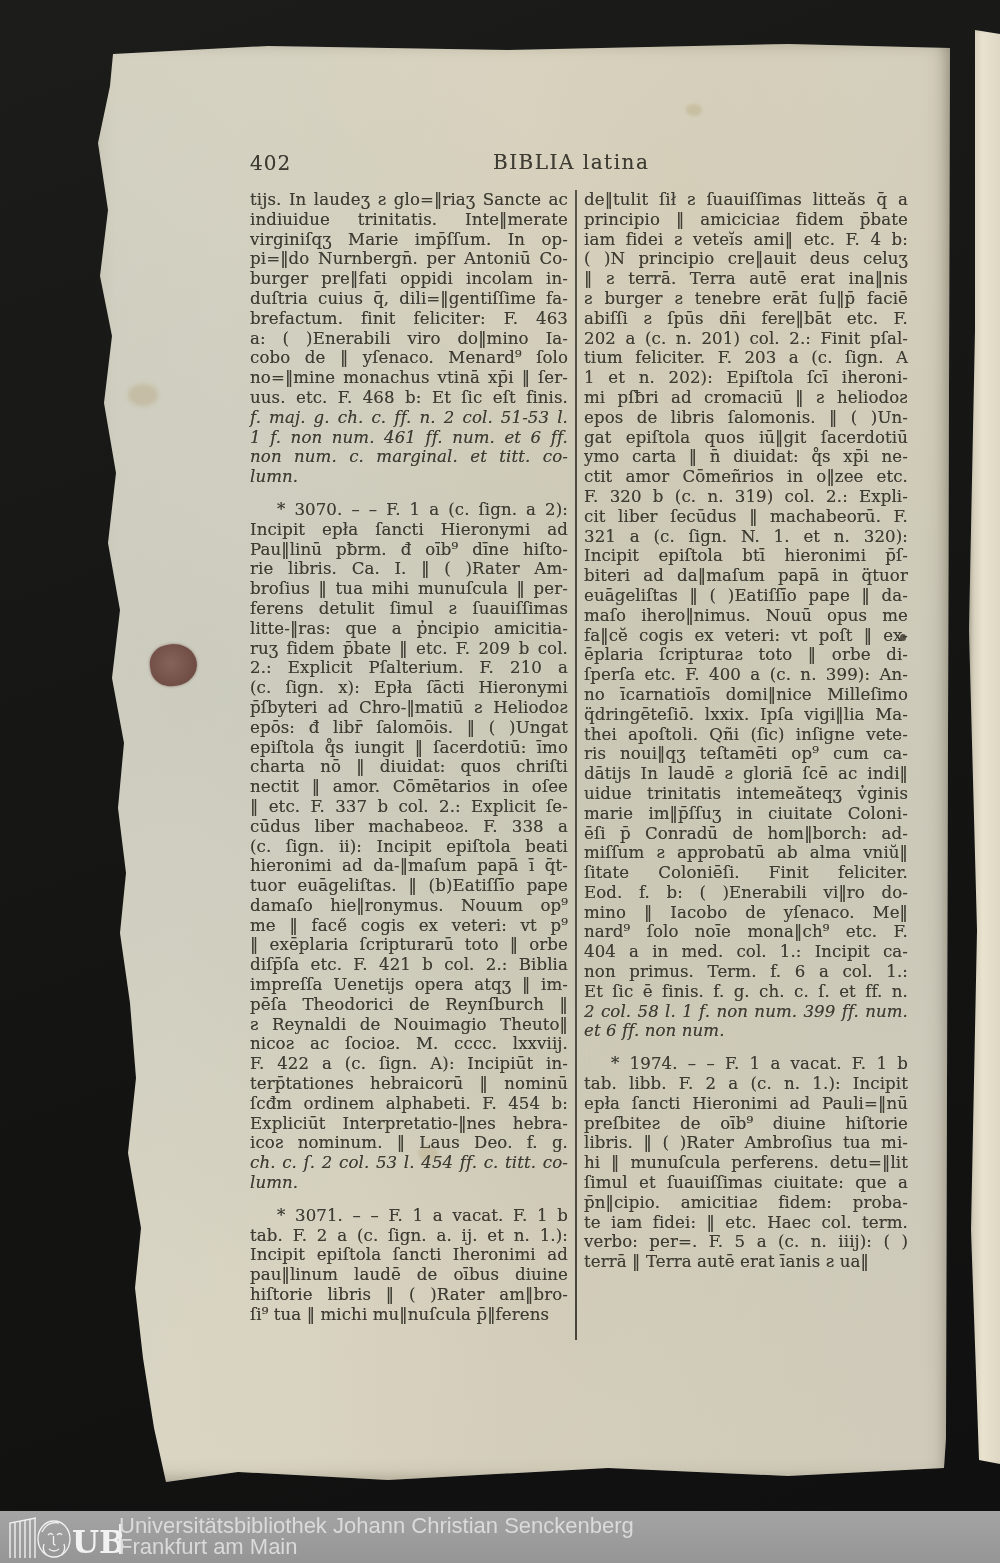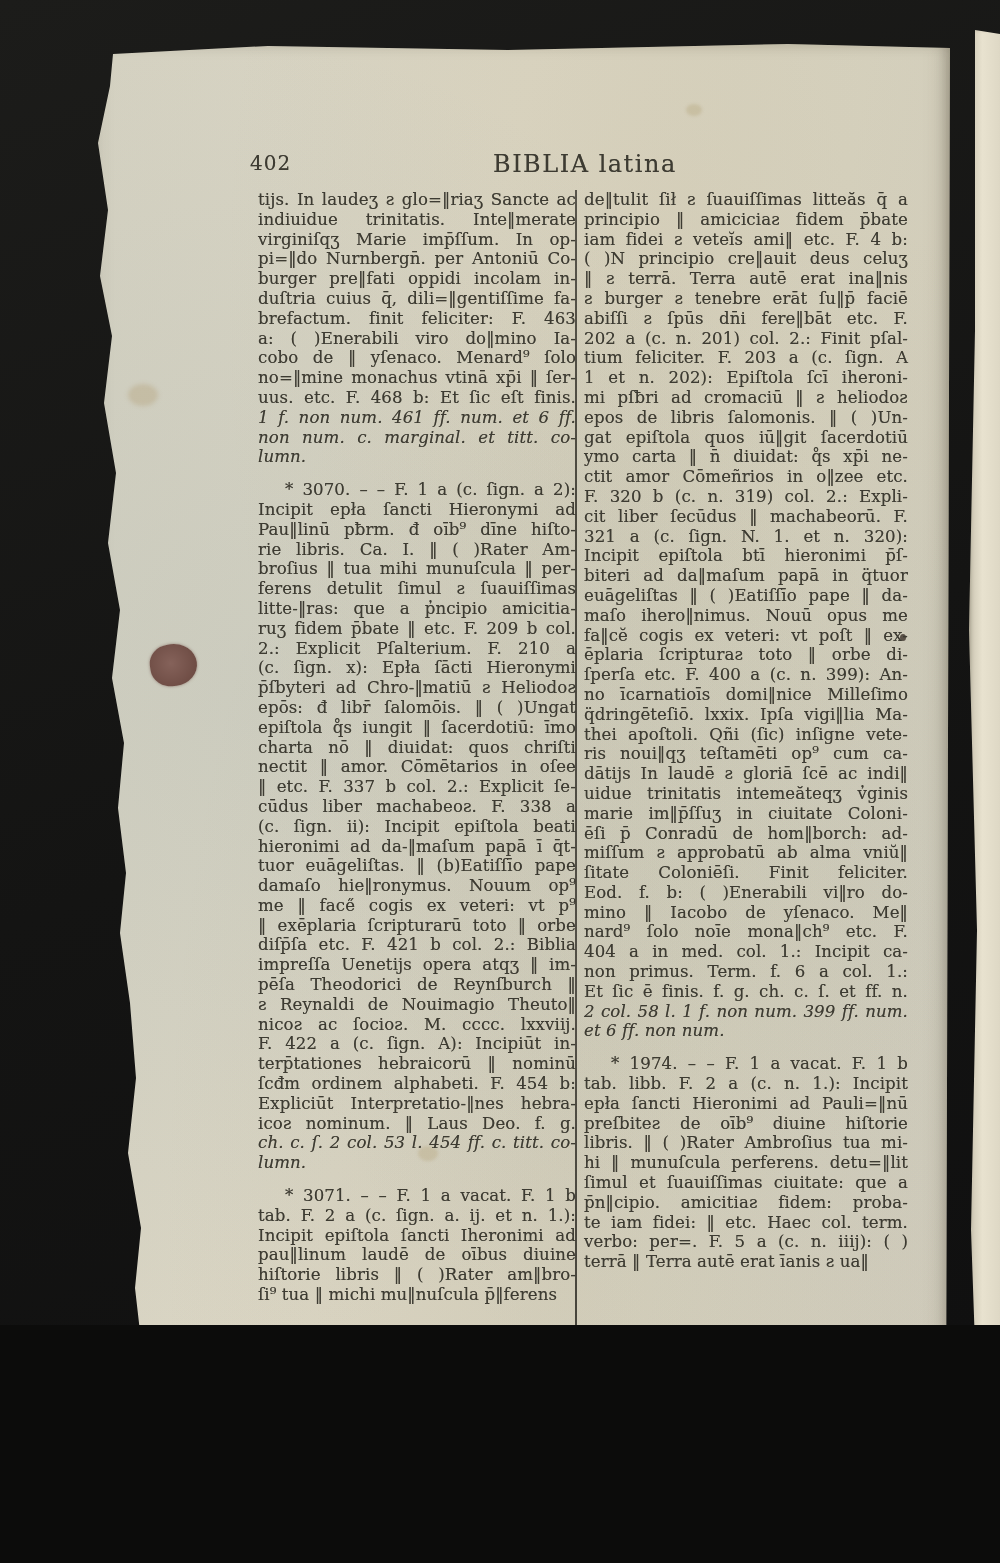--- a/index.html
+++ b/index.html
@@ -1,16 +1,16 @@
 <!DOCTYPE html>
 <html><head>
 <meta charset="utf-8">
 <style>
   html,body{margin:0;padding:0;background:#0c0c0b;}
-  #stage{position:relative;width:1000px;height:1325px;overflow:hidden;
+  #stage{position:relative;width:1000px;height:1563px;overflow:hidden;
          background:linear-gradient(160deg,#1c1c1a,#141413 55%,#101010);
          font-family:"DejaVu Serif","Liberation Serif",serif;}
 
   
   #paper{position:absolute;left:88px;top:38px;width:864px;height:1448px;
     background:
       radial-gradient(ellipse at 18% 45%, rgba(120,148,160,0.13), transparent 58%),
       radial-gradient(ellipse at 68% 18%, rgba(165,145,95,0.10), transparent 55%),
       radial-gradient(ellipse at 55% 82%, rgba(150,135,100,0.10), transparent 60%),
       radial-gradient(ellipse at 85% 55%, rgba(125,150,155,0.08), transparent 55%),
@@ -38,25 +38,25 @@
 
   
   #next-page{position:absolute;left:968px;top:30px;width:32px;height:1434px;
     background:linear-gradient(90deg,#c9c3b0,#e8e2cf 45%,#ded8c5);
     clip-path:polygon(7px 0px,32px 4px,32px 1434px,11px 1430px,3px 1200px,9px 900px,1px 600px,7px 300px);
     box-shadow:inset 3px 0 5px -2px rgba(60,55,40,.5);}
 
   
   .ink{color:#3d3b32;text-shadow:0 0 .4px rgba(61,59,50,.55);}
   #pageno{position:absolute;left:250px;top:151px;font-size:20px;letter-spacing:1px;}
-  #title{position:absolute;left:493px;top:150px;font-size:24px;letter-spacing:1.5px;}
+  #title{position:absolute;left:493px;top:150px;font-size:20px;letter-spacing:1.5px;}
   #rule{position:absolute;left:575px;top:190px;width:2px;height:1150px;
     background:linear-gradient(#4a473e,#3c3a31 30%,#45423a 70%,#37352d);opacity:.9;}
   .col{position:absolute;top:190px;}
-  #col-left{left:250px;width:318px;margin-left:8px;}
+  #col-left{left:250px;width:318px;}
   #col-right{left:584px;width:324px;}
   .para + .para{margin-top:13px;}
   .line{font-size:16.6px;height:19.8px;line-height:19.8px;letter-spacing:.1px;
         text-align:justify;text-align-last:justify;}
   .para .line:last-child{text-align-last:left;}
   .para.indent .line:first-child{text-indent:27px;}
   .line.it{font-style:italic;}
 
   
   #footer{position:absolute;left:0;top:1511px;width:1000px;height:52px;
@@ -92,20 +92,21 @@
         <div class="line">indiuidue trinitatis. Inte‖merate</div>
         <div class="line">virginiſqʒ Marie imp̄ſſum. In op-</div>
         <div class="line">pi=‖do Nurnbergn̄. per Antoniū Co-</div>
         <div class="line">burger pre‖fati oppidi incolam in-</div>
         <div class="line">duſtria cuius q̄, dili=‖gentiſſime fa-</div>
         <div class="line">brefactum. finit feliciter: F. 463</div>
         <div class="line">a: ( )Enerabili viro do‖mino Ia-</div>
         <div class="line">cobo de ‖ yſenaco. Menard⁹ ſolo</div>
         <div class="line">no=‖mine monachus vtinā xp̄i ‖ ſer-</div>
         <div class="line">uus. etc. F. 468 b: Et ſic eſt finis.</div>
+        <div class="line it">f. maj. g. ch. c. ff. n. 2 col. 51-53 l.</div>
         <div class="line it">1 f. non num. 461 ff. num. et 6 ff.</div>
         <div class="line it">non num. c. marginal. et titt. co-</div>
         <div class="line it">lumn.</div>
       </div>
       <div class="para indent">
         <div class="line">* 3070. – – F. 1 a (c. ſign. a 2):</div>
         <div class="line">Incipit epła ſancti Hieronymi ad</div>
         <div class="line">Pau‖linū pƀrm. đ oīb⁹ dīne hiſto-</div>
         <div class="line">rie libris. Ca. I. ‖ ( )Rater Am-</div>
         <div class="line">broſius ‖ tua mihi munuſcula ‖ per-</div>

